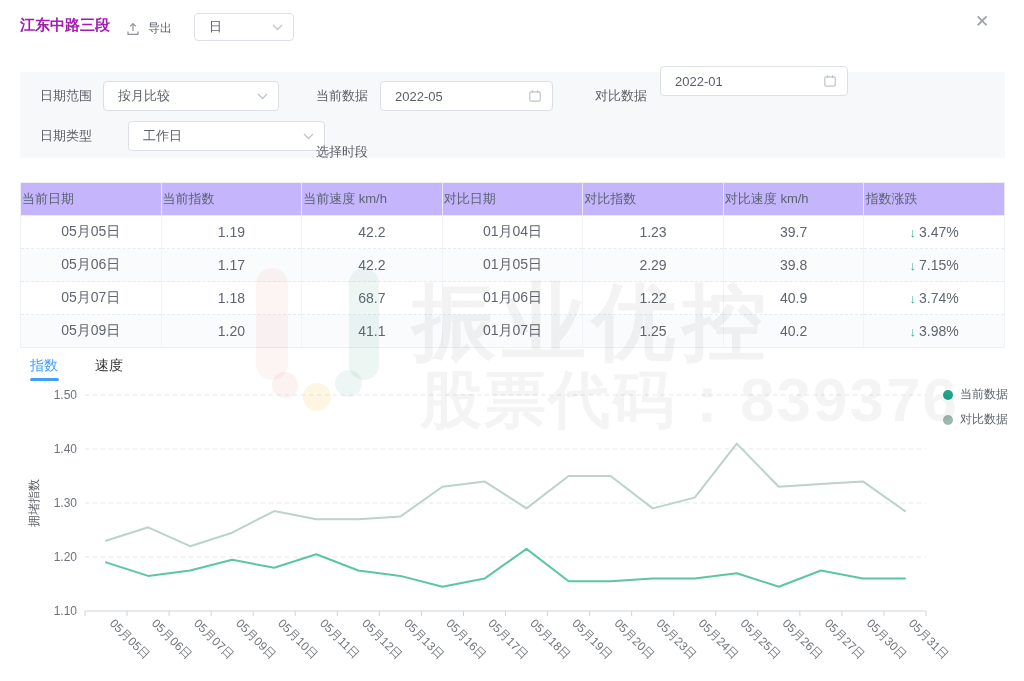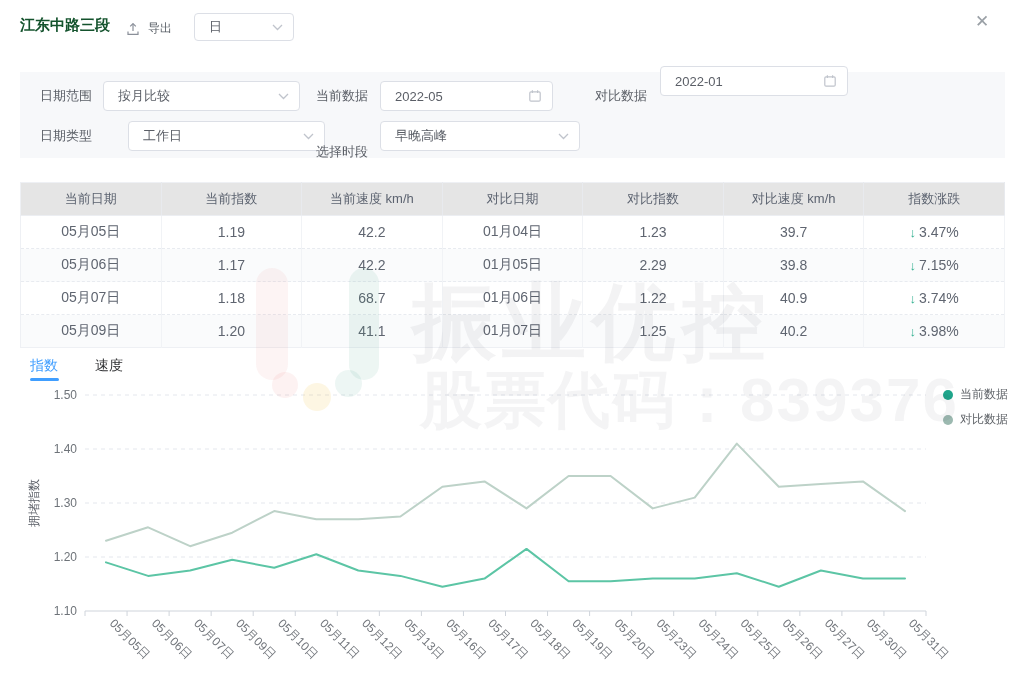--- a/index.html
+++ b/index.html
@@ -1,42 +1,42 @@
 <!DOCTYPE html>
 <html><head>
 <meta charset="utf-8">
 <style>
   html,body{margin:0;padding:0;background:#fff;}
   .app{position:relative;width:1024px;height:681px;background:#fff;overflow:hidden;
        font-family:"Liberation Sans","DejaVu Sans",sans-serif;}
 
   
-  .page-title{position:absolute;left:20px;top:16px;font-size:15px;font-weight:600;color:#14532d;}
+  .page-title{position:absolute;left:20px;top:16px;font-size:15px;font-weight:600;color:#a21caf;}
   .export-btn{position:absolute;left:126px;top:20px;display:flex;align-items:center;gap:8px;
               font-size:12px;color:#595f66;cursor:pointer;}
   .hdr-select{position:absolute;left:194px;top:13px;width:100px;height:28px;}
   .close-btn{position:absolute;left:975px;top:13px;font-size:17px;color:#9aa0a6;cursor:pointer;line-height:1;}
 
   
   .sel{background:#fff;border:1px solid #dcdfe6;border-radius:4px;box-sizing:border-box;
        display:flex;align-items:center;justify-content:space-between;
        padding:0 10px 0 14px;font-size:13px;color:#5a5e66;cursor:pointer;}
   .sel .val{white-space:nowrap;}
   .chev{flex:0 0 auto;}
 
   
   .filter-panel{position:absolute;left:20px;top:72px;width:985px;height:86px;background:#f7f8fa;}
   .f-label{position:absolute;height:30px;line-height:30px;font-size:13px;color:#5a5e66;}
   .f-field{position:absolute;height:30px;}
 
   
   .tbl-wrap{position:absolute;left:20px;top:182px;width:985px;}
   table{border-collapse:collapse;table-layout:fixed;width:985px;border:1px solid #eef0f4;}
-  thead th{height:30px;background:#e5e5e5;font-size:13px;font-weight:400;color:#5c6370;
-           border-right:1px solid #e8eaee;border-bottom:1px solid #eceef2;text-align:center;}
+  thead th{height:30px;background:#c4b5fd;font-size:13px;font-weight:400;color:#5c6370;
+           border-right:1px solid #e8eaee;border-bottom:1px solid #eceef2;text-align:left;}
   tbody td{height:30px;font-size:14px;color:#5f6570;text-align:center;
            border-right:1px solid #f1f3f6;border-bottom:1px dashed #e8ebf0;}
   tbody tr.stripe{background:#fafbfc;}
   .arr{color:#30b08f;margin-right:3px;font-size:13px;}
 
   
   .tab{position:absolute;top:357px;font-size:14px;cursor:pointer;}
   .tab.active{color:#409eff;}
   .tab.inactive{color:#303133;}
   .tab-underline{position:absolute;left:30px;top:378px;width:29px;height:3px;
@@ -91,21 +91,21 @@
     <svg class="chev" width="11" height="7" viewBox="0 0 11 7">
       <polyline points="1,1 5.5,5.5 10,1" fill="none" stroke="#c0c4cc" stroke-width="1.3"></polyline>
     </svg>
   </div>
 
   <div class="close-btn">✕</div>
 
   <div class="filter-panel"></div>
 
   <div class="f-label" style="left:40px;top:81px;">日期范围</div>
-  <div class="sel f-field" style="left:103px;top:81px;width:197px;">
+  <div class="sel f-field" style="left:103px;top:81px;width:176px;">
     <span class="val">按月比较</span>
     <svg class="chev" width="11" height="7" viewBox="0 0 11 7">
       <polyline points="1,1 5.5,5.5 10,1" fill="none" stroke="#c0c4cc" stroke-width="1.3"></polyline>
       </svg>
   </div>
 
   <div class="f-label" style="left:316px;top:81px;">当前数据</div>
   <div class="sel f-field" style="left:380px;top:81px;width:173px;">
     <span class="val">2022-05</span>
     <svg class="chev" width="14" height="14" viewBox="0 0 14 14">
@@ -127,26 +127,20 @@
 
   <div class="f-label" style="left:40px;top:121px;">日期类型</div>
   <div class="sel f-field" style="left:103px;top:121px;width:197px;margin-left:25px;">
     <span class="val">工作日</span>
     <svg class="chev" width="11" height="7" viewBox="0 0 11 7">
       <polyline points="1,1 5.5,5.5 10,1" fill="none" stroke="#c0c4cc" stroke-width="1.3"></polyline>
       </svg>
   </div>
 
   <div class="f-label" style="left:316px;top:121px;margin-top:16px;">选择时段</div>
-  <div class="sel f-field" style="left:380px;top:121px;width:200px;">
-    <span class="val">早晚高峰</span>
-    <svg class="chev" width="11" height="7" viewBox="0 0 11 7">
-      <polyline points="1,1 5.5,5.5 10,1" fill="none" stroke="#c0c4cc" stroke-width="1.3"></polyline>
-      </svg>
-  </div>
 
   <div class="tbl-wrap">
     <table>
       <thead>
           <tr>
             <th>当前日期</th>
             <th>当前指数</th>
             <th>当前速度 km/h</th>
             <th>对比日期</th>
             <th>对比指数</th>

